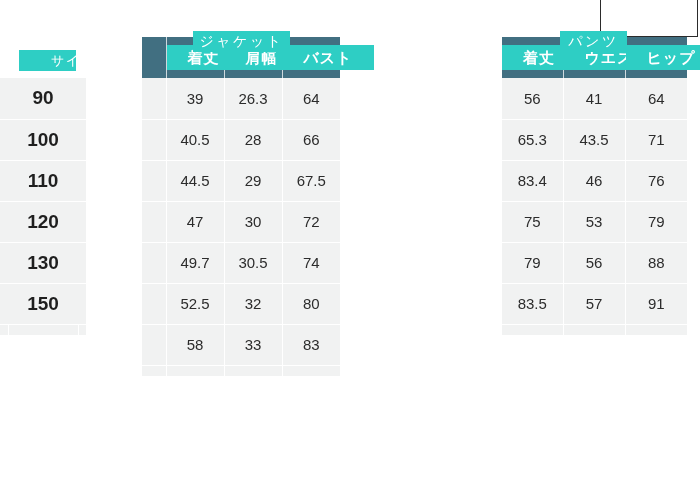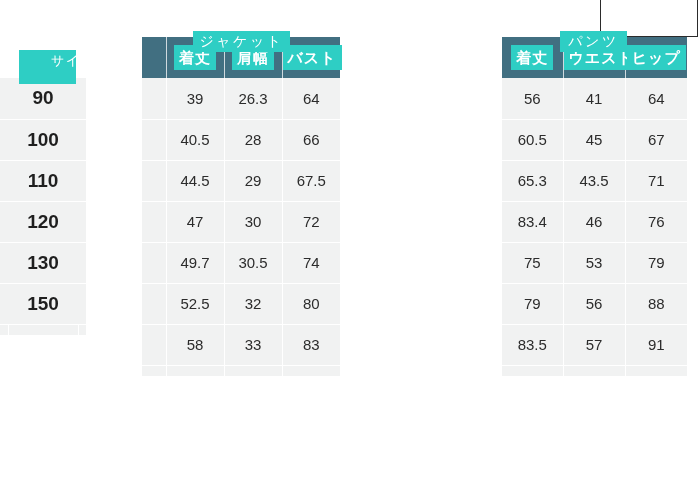--- a/index.html
+++ b/index.html
@@ -42,21 +42,21 @@
   }
   #title-jacket { left: 193px; top: 8px; width: 97px; }
   #title-pants  { left: 560px; top: 8px; width: 67px; }
 
   
   #size-badge {
     position: absolute;
     left: 19px;
     top: 50px;
     width: 57px;
-    height: 34px;
+    height: 21px;
     background: #2ecec4;
     color: #ffffff;
     font-size: 13px;
     letter-spacing: 1.5px;
     line-height: 21px;
     text-align: center;
     white-space: nowrap;
     z-index: 4;
     padding-left: 32px;
   }
@@ -79,21 +79,21 @@
   }
   .hdr-row th:last-child { border-right: none; }
   .hdr-chip {
     display: inline-block;
     background: #2ecec4;
     color: #ffffff;
     font-size: 15px;
     letter-spacing: 1px;
     line-height: 25px;
     height: 25px;
-    padding: 0 5px;
+    padding: 0 21px;
     white-space: nowrap;
     text-align: center;
   }
   .hdr-row th.spacer-head { background: #416f81; }
 
   
   .tbl td.cell {
     background: #f1f2f2;
     height: 41px;
     text-align: center;
@@ -285,25 +285,20 @@
       </th>
     </tr>
   </thead>
   <tbody>
       <tr>
         <td class="cell">56</td>
         <td class="cell">41</td>
         <td class="cell">64</td>
       </tr>
       <tr>
-        <td class="cell">60.5</td>
-        <td class="cell">45</td>
-        <td class="cell">67</td>
-      </tr>
-      <tr>
         <td class="cell">65.3</td>
         <td class="cell">43.5</td>
         <td class="cell">71</td>
       </tr>
       <tr>
         <td class="cell">83.4</td>
         <td class="cell">46</td>
         <td class="cell">76</td>
       </tr>
       <tr>

